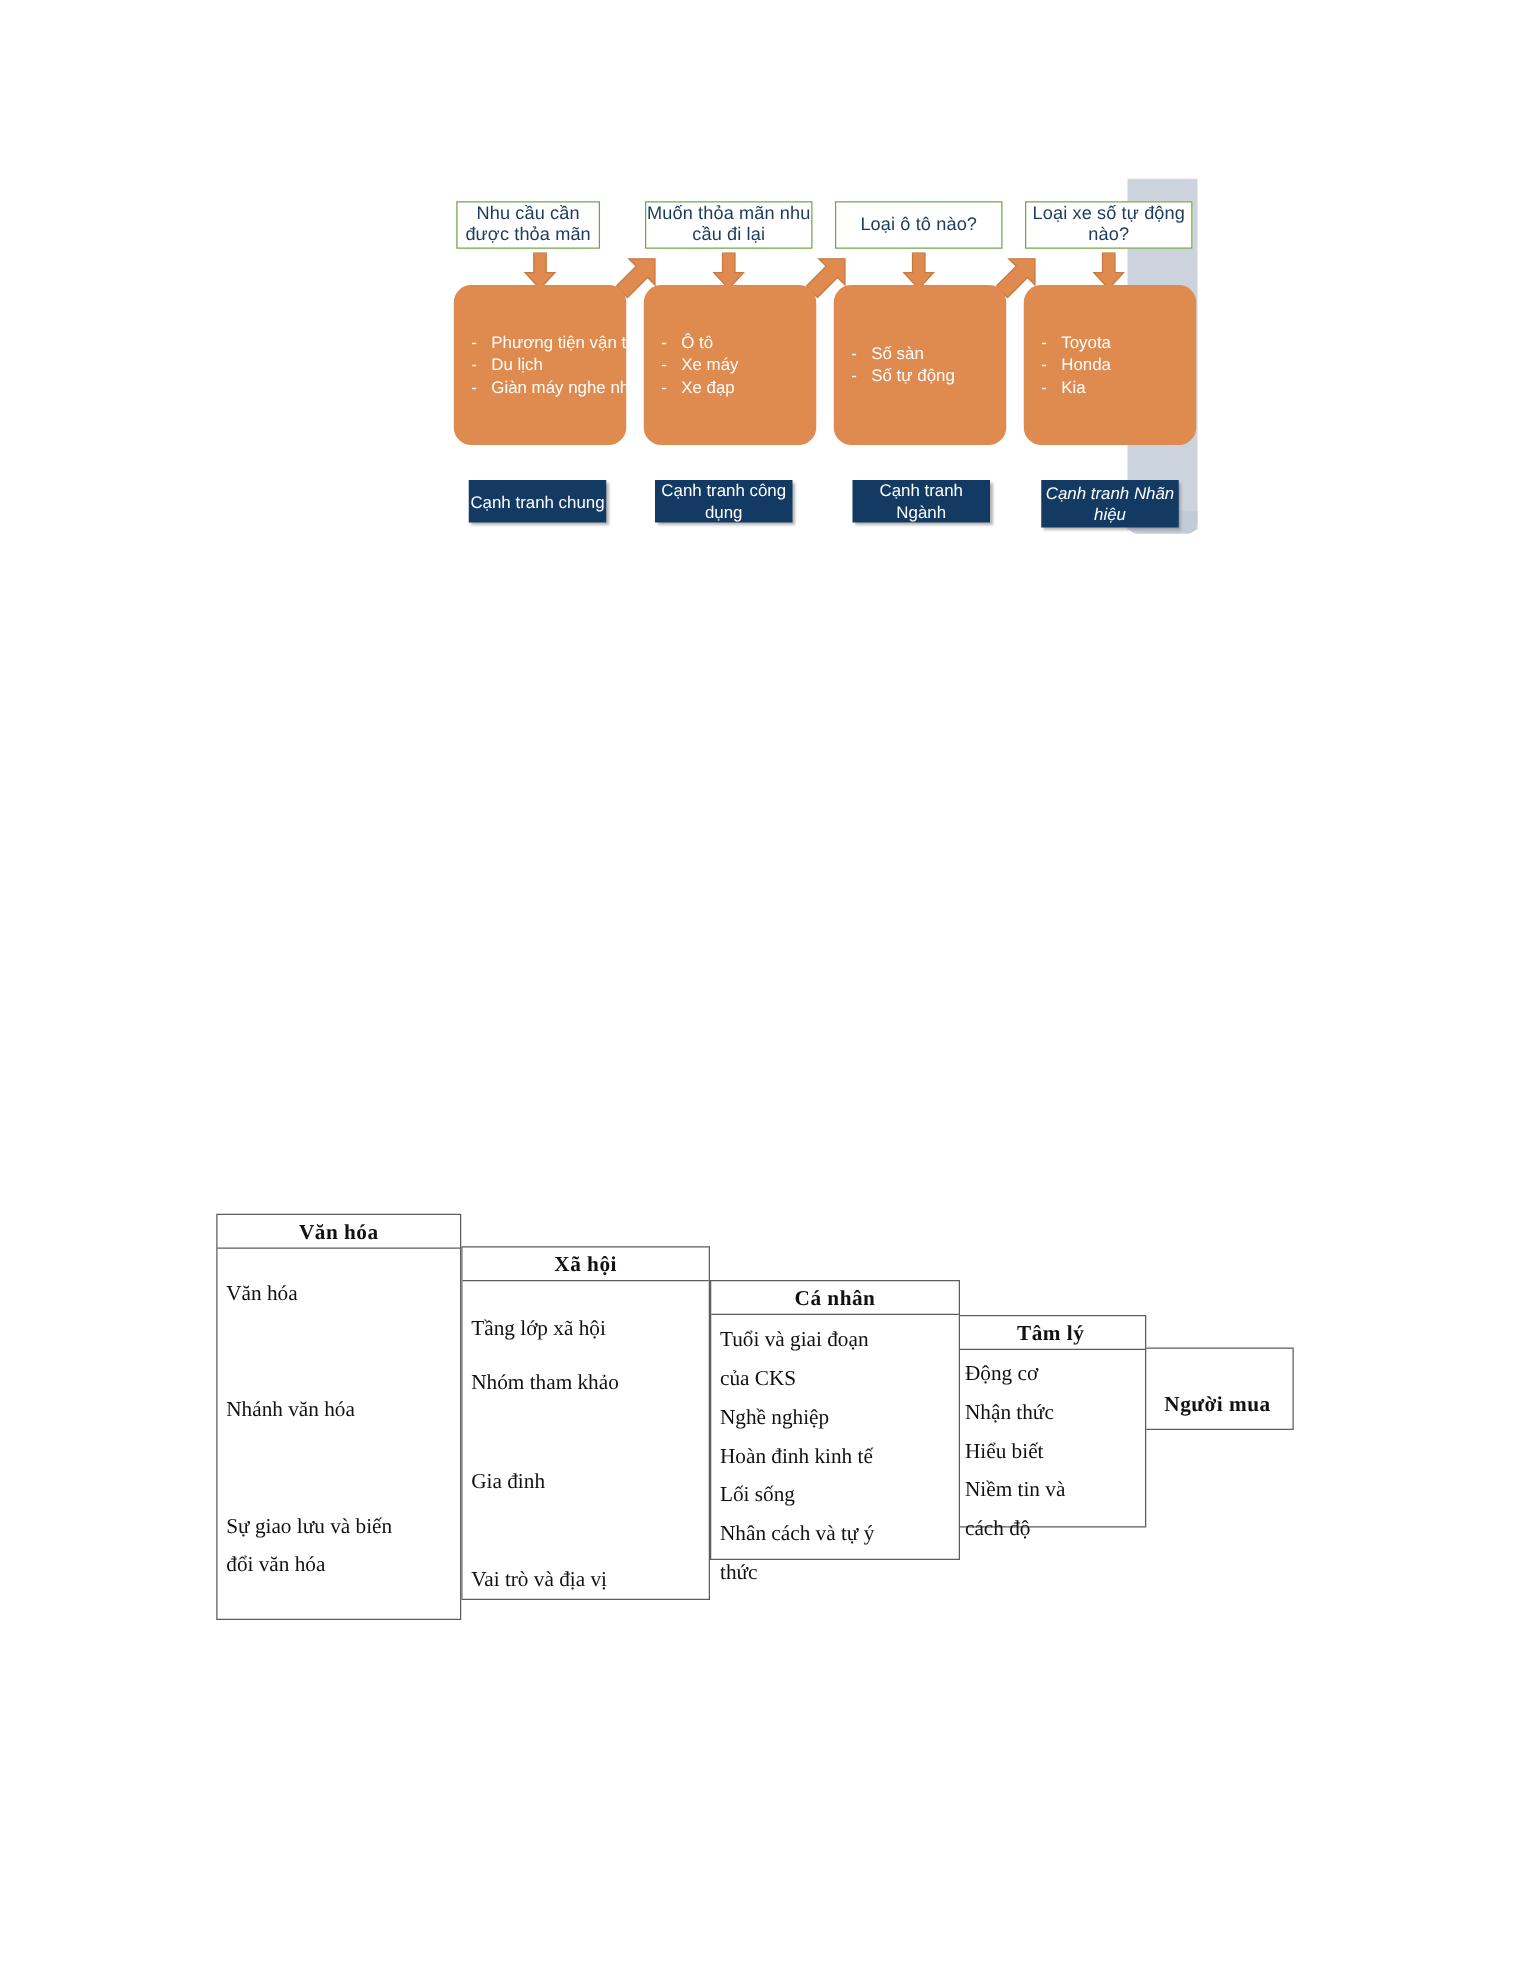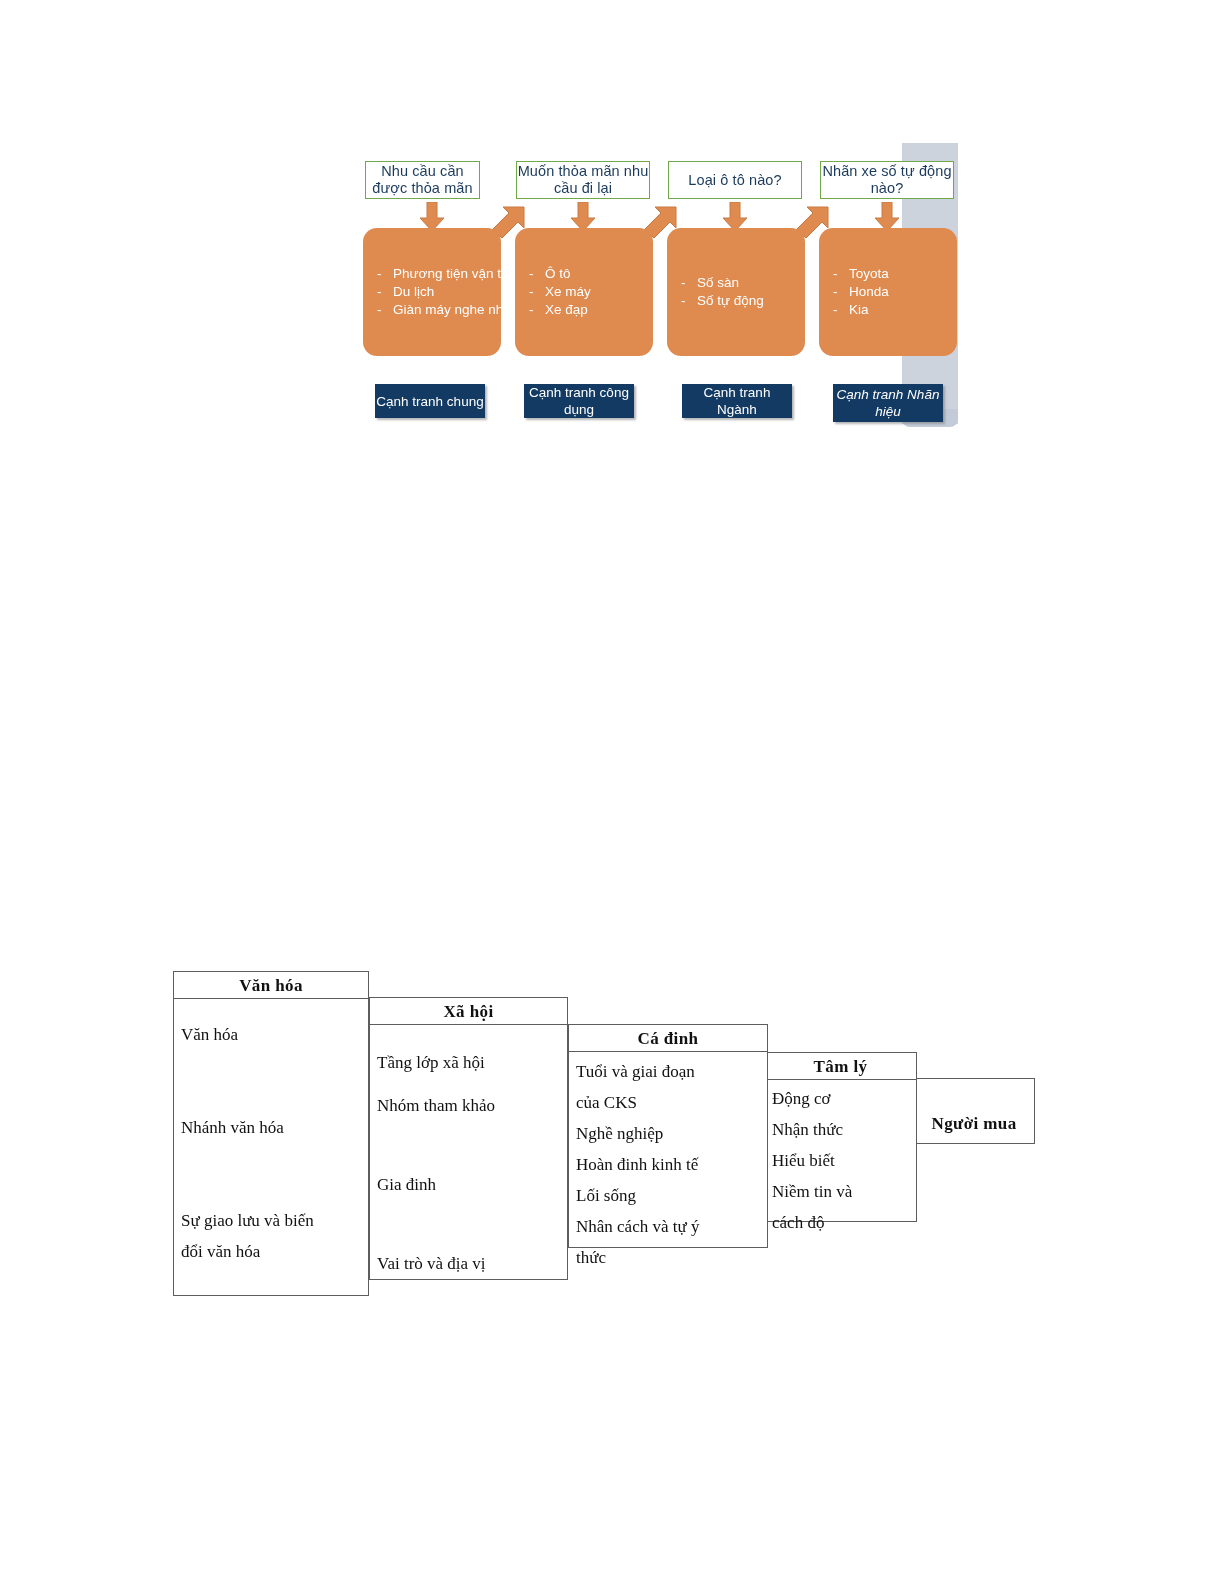--- a/index.html
+++ b/index.html
@@ -163,21 +163,21 @@
   <div class="q-box" style="left:365px;top:161px;width:115px;height:38px;">
     <span>Nhu cầu cần được thỏa mãn</span>
   </div>
   <div class="q-box" style="left:516px;top:161px;width:134px;height:38px;">
     <span>Muốn thỏa mãn nhu cầu đi lại</span>
   </div>
   <div class="q-box" style="left:668px;top:161px;width:134px;height:38px;">
     <span>Loại ô tô nào?</span>
   </div>
   <div class="q-box" style="left:820px;top:161px;width:134px;height:38px;">
-    <span>Nhãn xe số tự động nào?</span>
+    <span>Loại xe số tự động nào?</span>
   </div>
 
   <svg class="arrow-down" style="left:419px;top:202px;" viewBox="0 0 26 30">
     <polygon points="8,0 18,0 18,16 25,16 13,29 1,16 8,16" fill="#df8a4f" stroke="#c77a43" stroke-width="1"></polygon>
   </svg>
   <svg class="arrow-down" style="left:570px;top:202px;" viewBox="0 0 26 30">
     <polygon points="8,0 18,0 18,16 25,16 13,29 1,16 8,16" fill="#df8a4f" stroke="#c77a43" stroke-width="1"></polygon>
   </svg>
   <svg class="arrow-down" style="left:722px;top:202px;" viewBox="0 0 26 30">
     <polygon points="8,0 18,0 18,16 25,16 13,29 1,16 8,16" fill="#df8a4f" stroke="#c77a43" stroke-width="1"></polygon>
@@ -295,21 +295,21 @@
       <div style="height:12px;"></div>
       <div>Nhóm tham khảo</div>
       <div style="height:48px;"></div>
       <div>Gia đinh</div>
       <div style="height:48px;"></div>
       <div>Vai trò và địa vị</div>
     </div>
   </div>
 
   <div class="s-box z3" style="left:568px;top:1024px;width:200px;height:224px;">
-    <div class="s-head">Cá đinh</div>
+    <div class="s-head">Cá nhân</div>
     <div class="s-body" style="padding-top:4px;">
       <div>Tuổi và giai đoạn</div>
       <div>của CKS</div>
       <div>Nghề nghiệp</div>
       <div>Hoàn đinh kinh tế</div>
       <div>Lối sống</div>
       <div>Nhân cách và tự ý</div>
       <div>thức</div>
     </div>
   </div>

